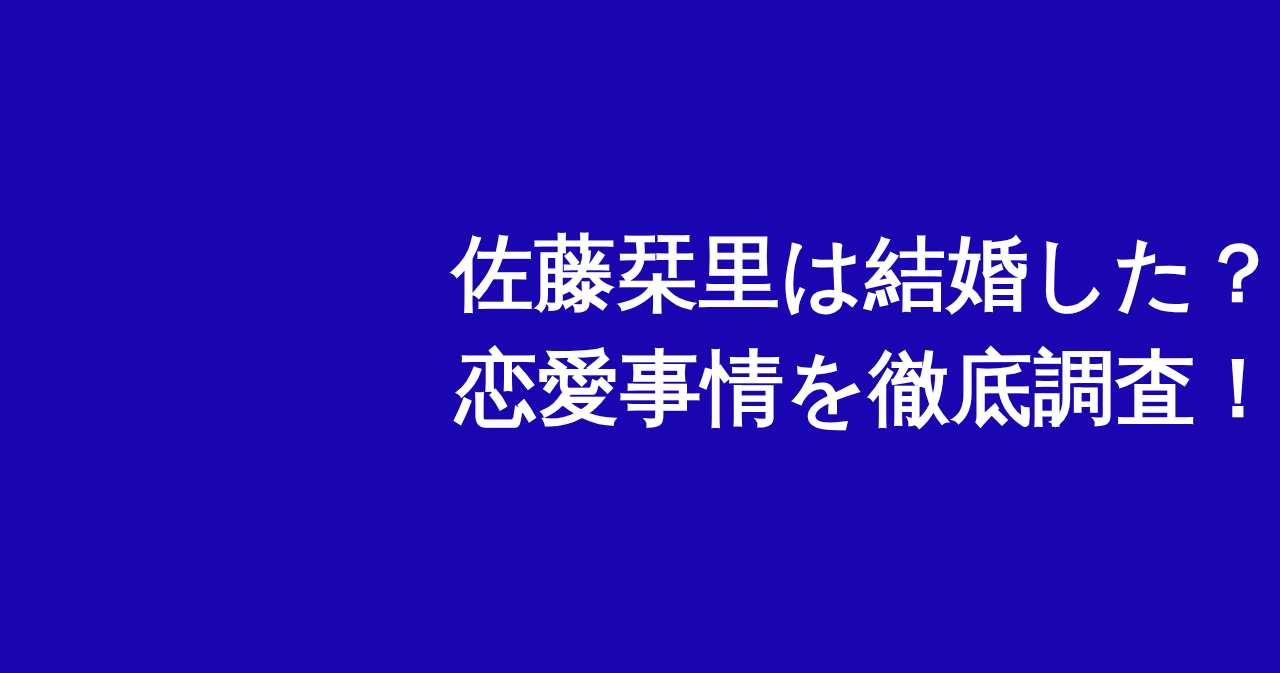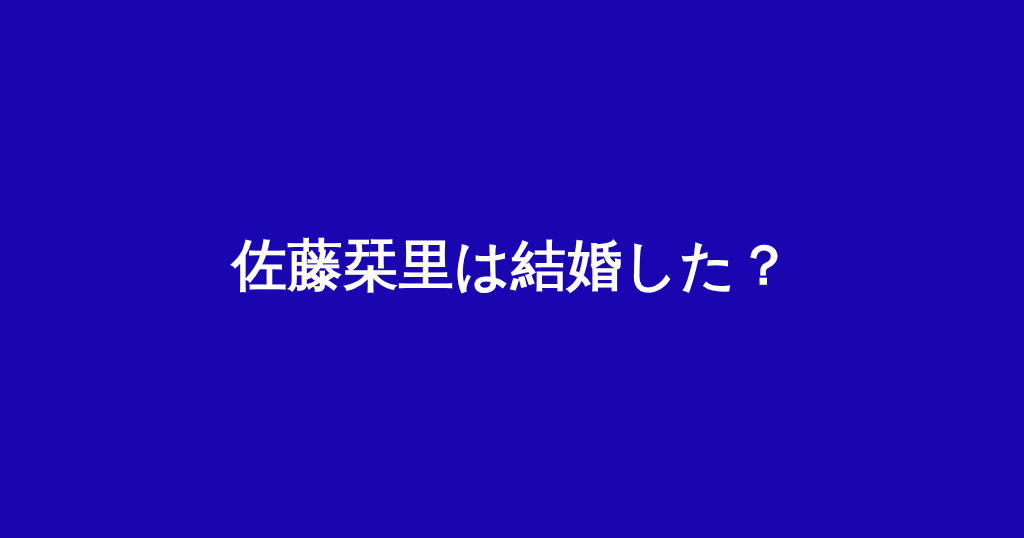--- a/index.html
+++ b/index.html
@@ -28,36 +28,37 @@
     flex-direction: column;
     align-items: center;
     justify-content: center;
     width: 100%;
     margin-top: -8px;
   }
 
   .title-line {
     display: block;
     width: 100%;
-    text-align: center;
+    text-align: right;
     font-weight: 700;
-    font-size: 55px;
+    font-size: 65px;
     line-height: 92px;
     height: 92px;
     letter-spacing: 0.012em;
     white-space: nowrap;
     font-family: "Liberation Sans", "DejaVu Sans", sans-serif;
   }
 </style>
 </head>
 <body>
 
 <div id="thumbnail-card" style="background: rgb(26, 6, 176); color: rgb(255, 255, 255); width: 1024px; height: 538px;">
 
   <div id="title-block">
 
     <span class="title-line">佐藤栞里は結婚した？</span>
 
 
+    <span class="title-line">恋愛事情を徹底調査！</span>
 
   </div>
 
 </div>
 
 </body></html>

